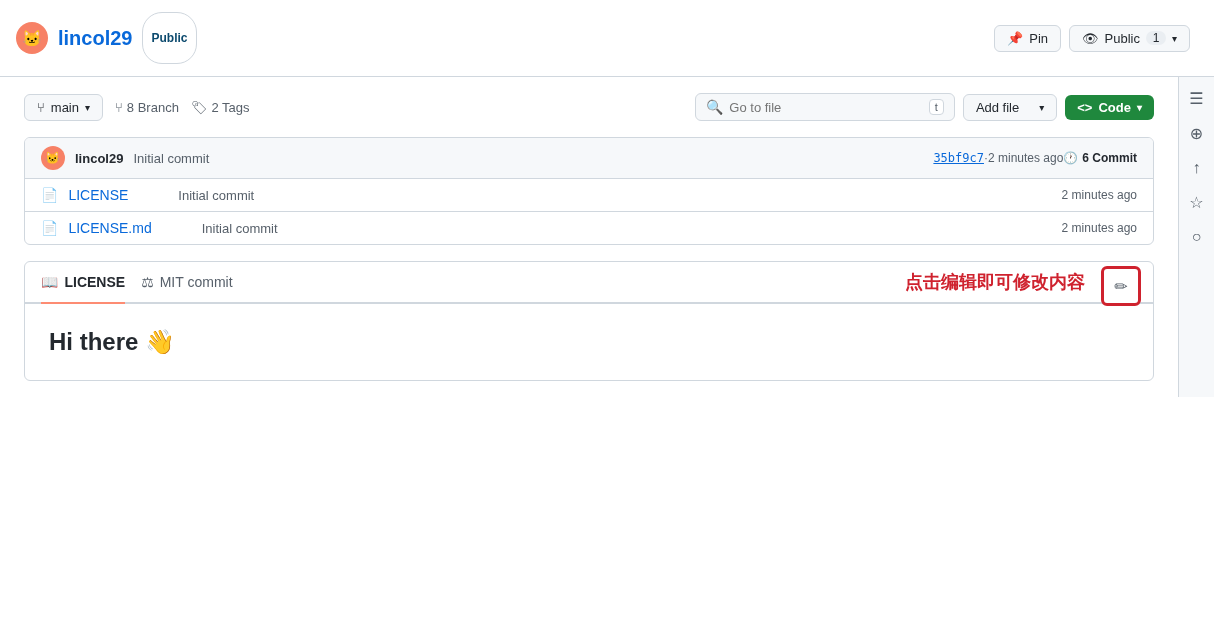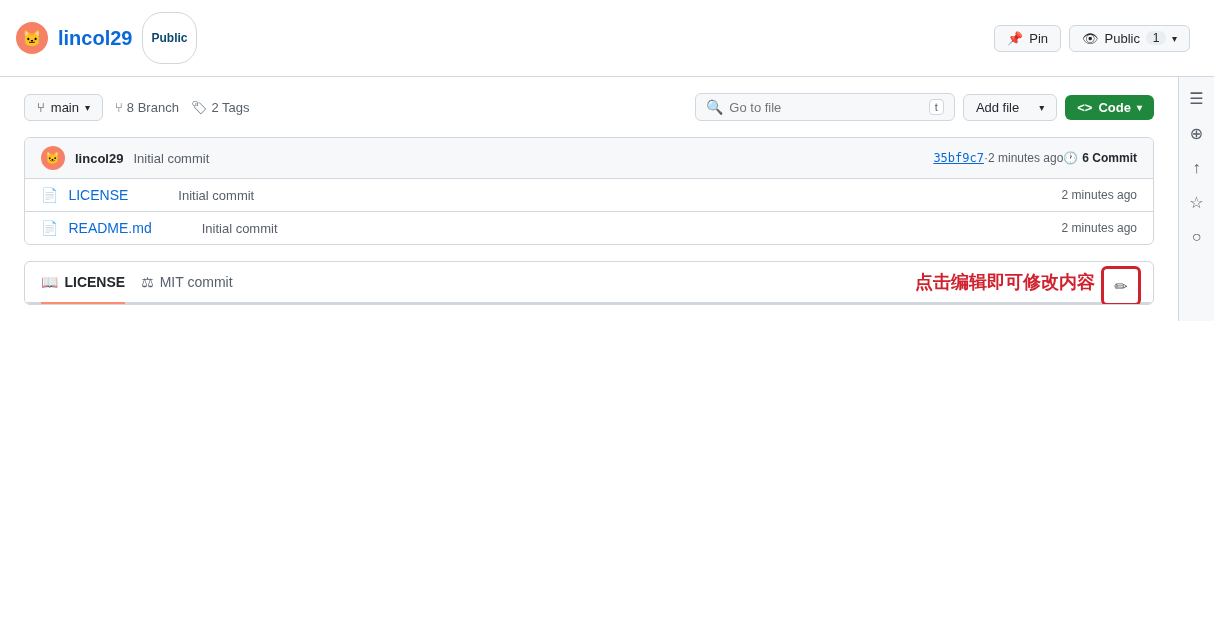--- a/index.html
+++ b/index.html
@@ -306,21 +306,21 @@
       color: #57606a;
       display: flex;
       align-items: center;
       gap: 6px;
       cursor: pointer;
       border-bottom: 2px solid transparent;
       margin-bottom: -2px;
     }
     .annotation-text {
       position: absolute;
-      right: 58px;
+      right: 68px;
       top: 50%;
       transform: translateY(-50%);
       color: #cf222e;
       font-size: 18px;
       font-weight: bold;
     }
     .edit-btn-highlighted {
       border: 3px solid #cf222e;
       border-radius: 6px;
       width: 40px;
@@ -426,41 +426,44 @@
       </div>
 
       <div class="file-row">
         <span class="file-icon">📄</span>
         <a href="#" class="file-name">LICENSE</a>
         <span class="file-commit">Initial commit</span>
         <span class="file-time">2 minutes ago</span>
       </div>
       <div class="file-row">
         <span class="file-icon">📄</span>
-        <a href="#" class="file-name">README.md</a>
+        <a href="#" class="file-name">LICENSE.md</a>
         <span class="file-commit">Initial commit</span>
         <span class="file-time">2 minutes ago</span>
       </div>
     </div>
 
     <div class="readme-box">
       <div class="readme-header">
         <div class="readme-tab">
           <span>📖</span>
           <span>LICENSE</span>
         </div>
         <div class="license-tab">
           <span>⚖</span>
           <span>MIT commit</span>
         </div>
         <div class="annotation-text">点击编辑即可修改内容</div>
         <div class="edit-btn-highlighted">
           <span>✏</span>
         </div>
       </div>
+      <div class="readme-body">
+        <h2 class="readme-heading">Hi there 👋</h2>
+      </div>
     </div>
 
   </div>
 
   <div class="right-sidebar">
     <span class="sidebar-icon">☰</span>
     <span class="sidebar-icon">⊕</span>
     <span class="sidebar-icon">↑</span>
     <span class="sidebar-icon">☆</span>
     <span class="sidebar-icon">○</span>

